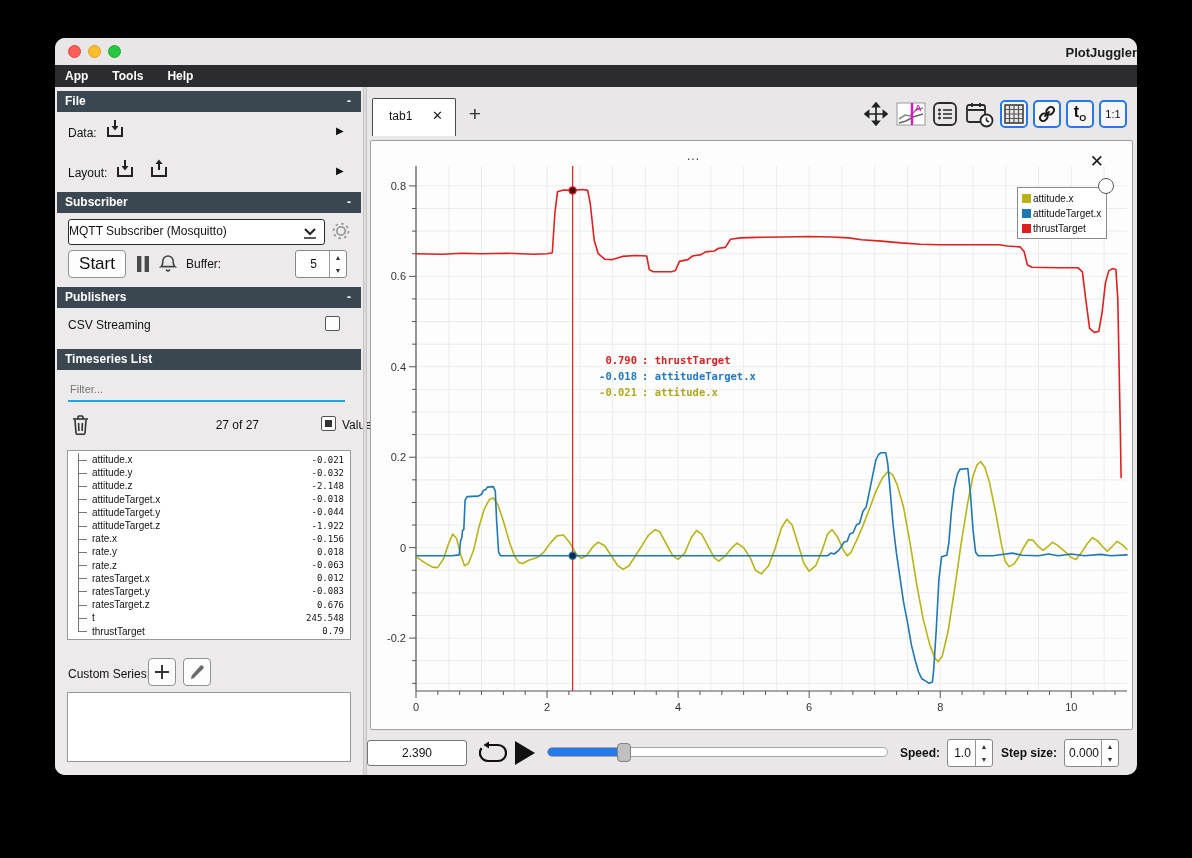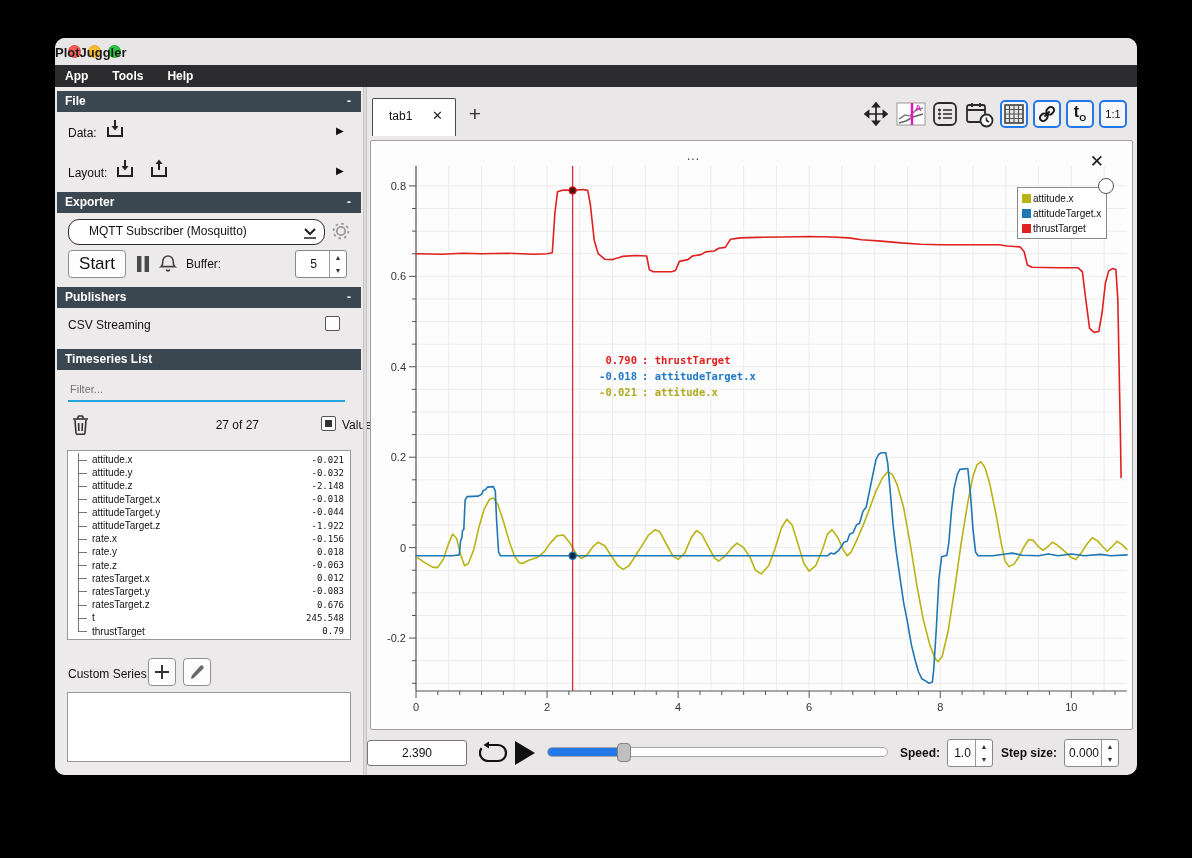--- a/index.html
+++ b/index.html
@@ -6,38 +6,38 @@
   body{width:1192px;height:858px;position:relative;overflow:hidden;
        font-family:"Liberation Sans",sans-serif;-webkit-font-smoothing:antialiased;}
   #window{position:absolute;left:55px;top:38px;width:1082px;height:737px;
           background:#e9e7e8;border-radius:10px;overflow:hidden;
           box-shadow:0 25px 70px rgba(0,0,0,.95);}
   .abs{position:absolute;}
   
   .titlebar{position:absolute;left:0;top:0;width:100%;height:27px;background:#e8e6e7;}
   .light{position:absolute;top:7px;width:13px;height:13px;border-radius:50%;}
   .win-title{position:absolute;left:0;right:0;top:0;height:27px;line-height:29px;
-             text-align:left;font-size:13px;font-weight:bold;color:#1b1b1b;}
+             text-align:right;font-size:13px;font-weight:bold;color:#1b1b1b;}
   
   .menubar{position:absolute;left:0;top:27px;width:100%;height:22px;background:#2c2c2e;
            display:flex;align-items:center;gap:24px;padding-left:10px;box-sizing:border-box;}
   .menu-item{color:#fff;font-size:12px;font-weight:bold;}
   
   #sidebar{position:absolute;left:0;top:49px;width:308px;height:688px;background:#eceaeb;}
   .sec-header{position:absolute;left:2px;width:304px;height:21px;background:#3a4650;
               color:#fff;font-size:12px;font-weight:bold;line-height:21px;padding-left:8px;
               box-sizing:border-box;}
   .sec-header .minus{position:absolute;right:10px;top:0;font-weight:bold;}
   .side-label{font-size:12px;color:#111;}
   .arrow-r{position:absolute;font-size:10px;color:#111;}
   .btn{background:#fdfdfd;border:1px solid #909090;border-radius:4px;box-sizing:border-box;
        display:flex;align-items:center;justify-content:center;}
   .combo{position:absolute;left:13px;width:257px;height:26px;background:#fff;
-         border:1.5px solid #2a2a2a;border-radius:11px;box-sizing:border-box;
-         font-size:12px;color:#111;line-height:23px;padding-left:20px;}
+         border:1.5px solid #2a2a2a;border-radius:3px;box-sizing:border-box;
+         font-size:12px;color:#111;line-height:23px;padding-left:0;}
   .spin{position:absolute;background:#fff;border:1px solid #888;border-radius:3px;box-sizing:border-box;}
   .spin .val{position:absolute;left:2px;right:17px;top:0;bottom:0;display:flex;
              align-items:center;justify-content:center;font-size:12px;color:#111;}
   .spin .arrows{position:absolute;right:0;top:0;bottom:0;width:16px;border-left:1px solid #999;
                 display:flex;flex-direction:column;}
   .spin .arrows div{flex:1;display:flex;align-items:center;justify-content:center;
                     font-size:7px;color:#333;}
   .cb{width:15px;height:15px;border:1.5px solid #555;border-radius:2px;background:#fdfdfd;
       box-sizing:border-box;display:flex;align-items:center;justify-content:center;}
   .cb.checked::after{content:"";width:7px;height:7px;background:#333;display:block;}
@@ -142,21 +142,21 @@
     <span class="abs" style="left:92px;top:70px;">
       <svg width="24" height="24" viewBox="0 0 24 24" fill="none" stroke="#222" stroke-width="2">
         <path d="M5 10 v9 h14 v-9"></path>
           <line x1="12" y1="13" x2="12" y2="4"></line>
           <path d="M8.5 7 L12 2.5 L15.5 7" fill="#222" stroke="none"></path>
       </svg>
       </span>
     <span class="arrow-r" style="left:281px;top:78px;">▶</span>
 
     <div class="sec-header" style="top:105px;">
-      <span>Exporter</span>
+      <span>Subscriber</span>
       <span class="minus">-</span>
     </div>
     <div class="combo" style="top:132px;">
       <span>MQTT Subscriber (Mosquitto)</span>
       <svg width="16" height="14" viewBox="0 0 16 14" style="position:absolute;right:6px;top:6px;">
         <polyline points="3,3 8,8 13,3" fill="none" stroke="#222" stroke-width="2"></polyline>
           <line x1="2" y1="12" x2="14" y2="12" stroke="#222" stroke-width="1.5"></line>
       </svg>
     </div>
     <span class="abs" style="left:276px;top:134px;">

